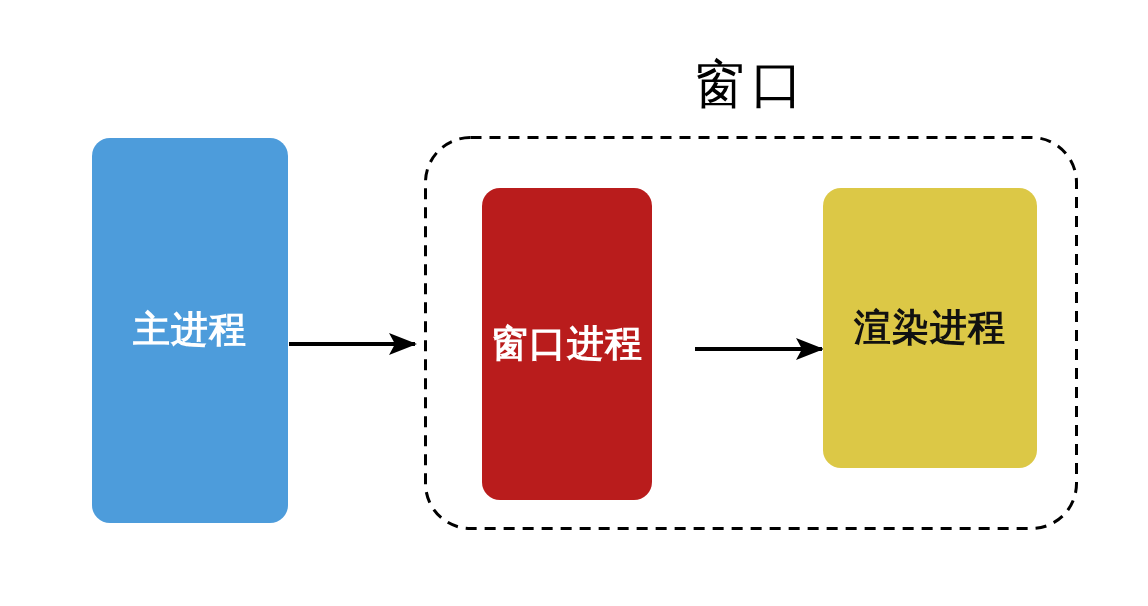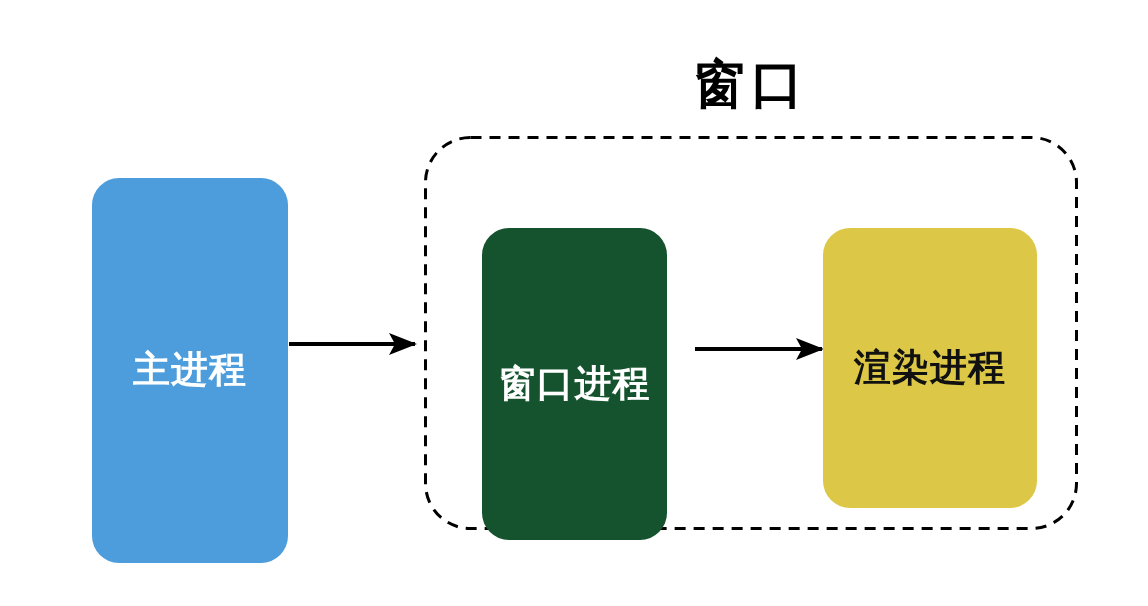--- a/index.html
+++ b/index.html
@@ -21,60 +21,59 @@
     top: 0;
     width: 1148px;
     height: 606px;
     pointer-events: none;
   }
   .node {
     position: absolute;
     display: flex;
     align-items: center;
     justify-content: center;
-    border-radius: 27px;
+    border-radius: 18px;
     font-weight: bold;
     font-size: 37px;
     letter-spacing: 1px;
     text-align: center;
     line-height: 1.2;
-    margin-top: 40px;
   }
   .node-main {
     left: 92px;
     top: 138px;
     width: 196px;
     height: 385px;
     background: #4D9CDB;
     color: #ffffff;
   }
   .node-window {
     left: 482px;
     top: 188px;
-    width: 185px;
+    width: 170px;
     height: 312px;
-    background: #14532d;
+    background: #b91c1c;
     color: #ffffff;
   }
   .node-render {
     left: 823px;
     top: 188px;
     width: 214px;
     height: 280px;
     background: #DCC846;
     color: #111111;
   }
   .group-label {
     position: absolute;
     left: 425px;
     top: 50px;
     width: 652px;
     text-align: center;
     font-size: 52px;
-    font-weight: bold;
+    font-weight: normal;
     color: #000000;
     letter-spacing: 6px;
   }
   .group-border-rect {
     fill: none;
     stroke: #000000;
     stroke-width: 3;
     stroke-dasharray: 11 8;
   }
   .connector {

